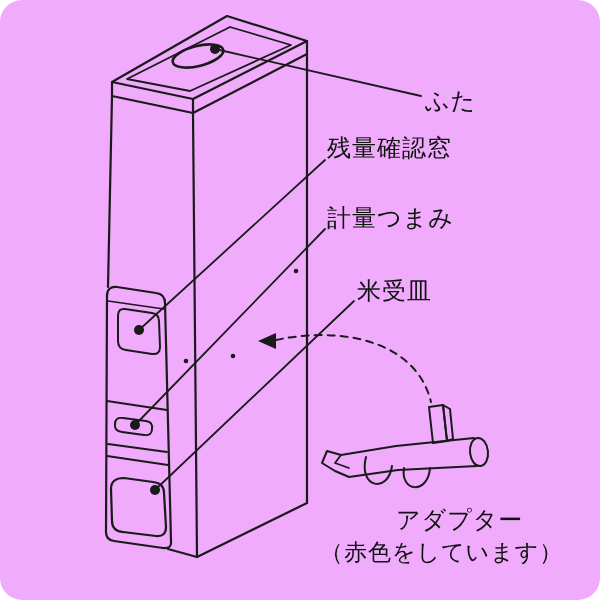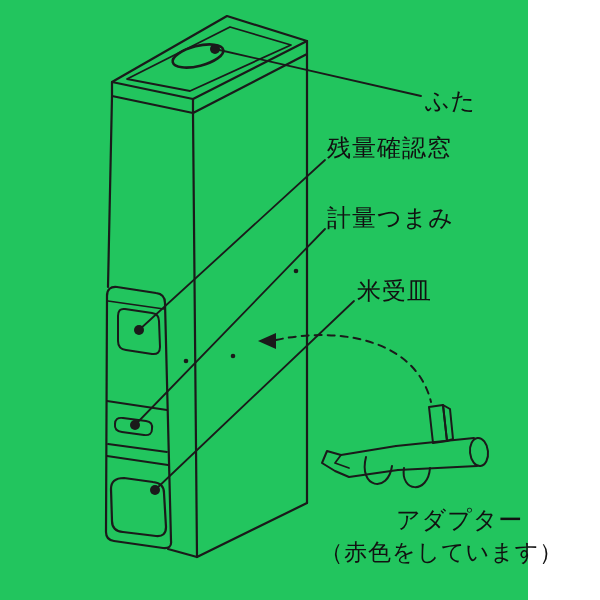--- a/index.html
+++ b/index.html
@@ -6,23 +6,24 @@
     margin: 0;
     padding: 0;
     background: #ffffff;
     width: 600px;
     height: 600px;
     overflow: hidden;
     font-family: "Liberation Sans", "DejaVu Sans", sans-serif;
   }
   .stage {
     position: relative;
-    width: 528px;
+    width: 600px;
     height: 600px;
-    background: #22c55e;
+    background: #f0abfc;
+    border-radius: 22px;
   }
   svg { display: block; }
   .lbl {
     font-family: "Liberation Sans", "DejaVu Sans", sans-serif;
     font-size: 24px;
     font-weight: 500;
     fill: #111111;
     letter-spacing: 1px;
   }
   .lbl-small { font-size: 23px; }

